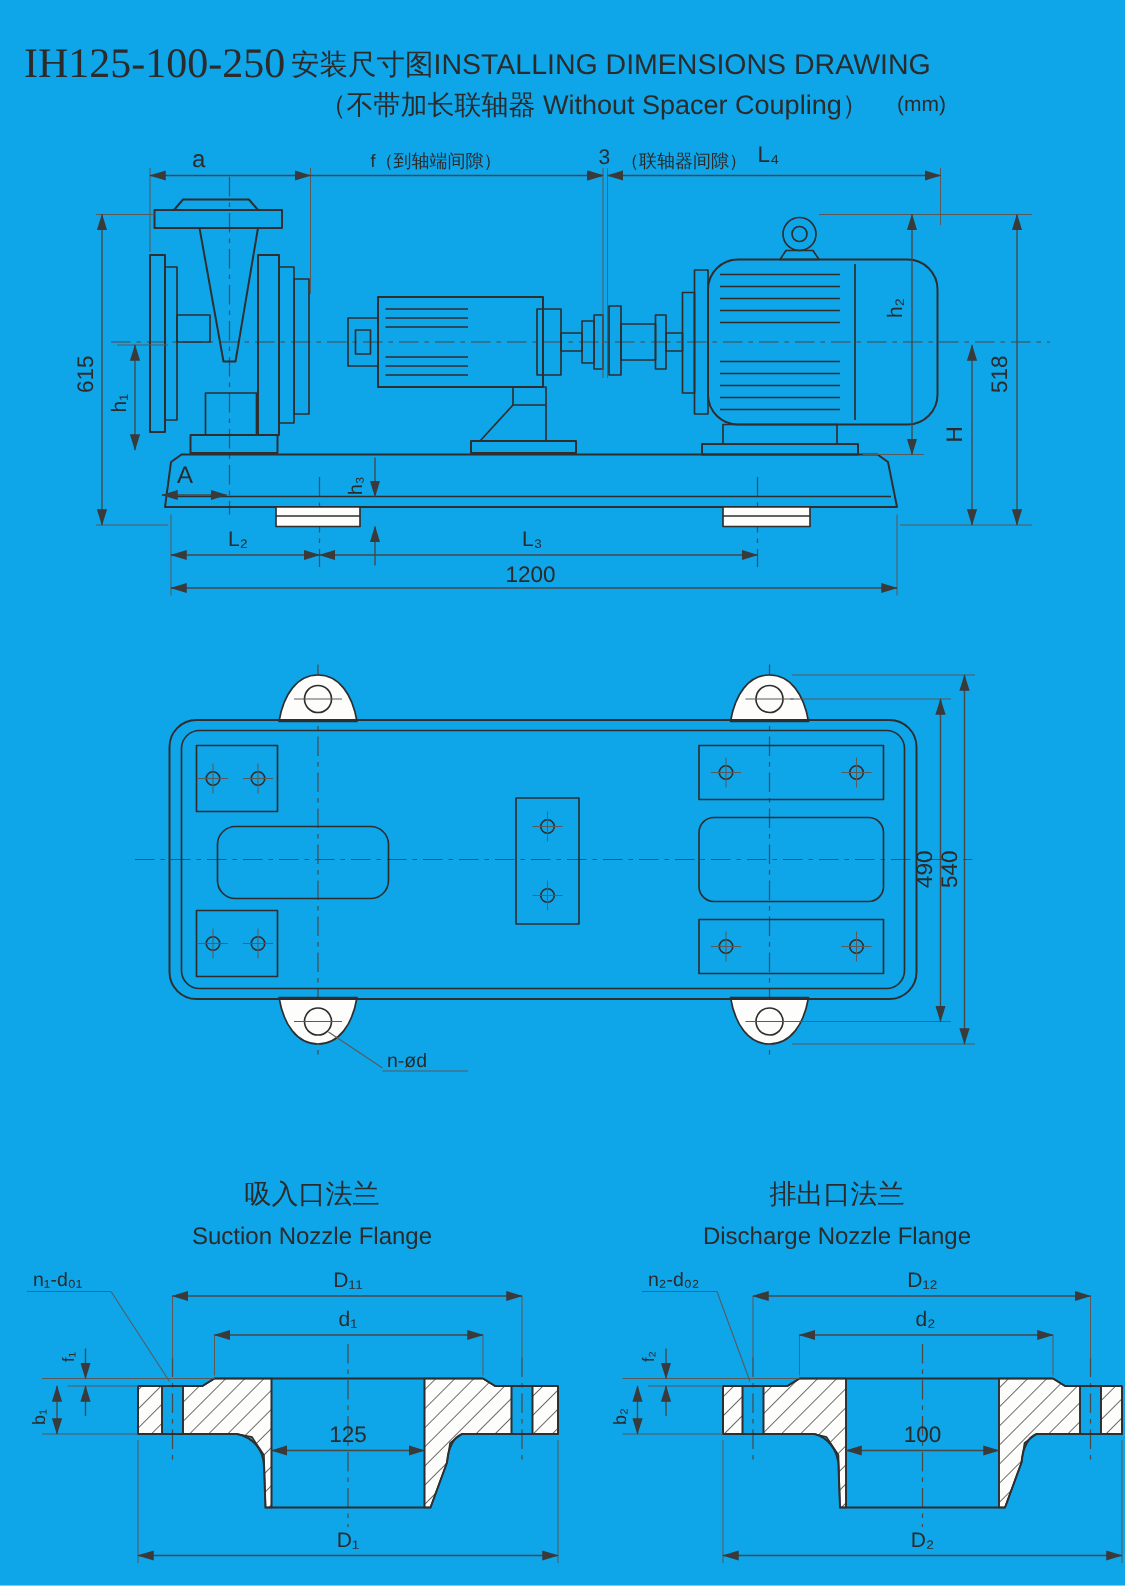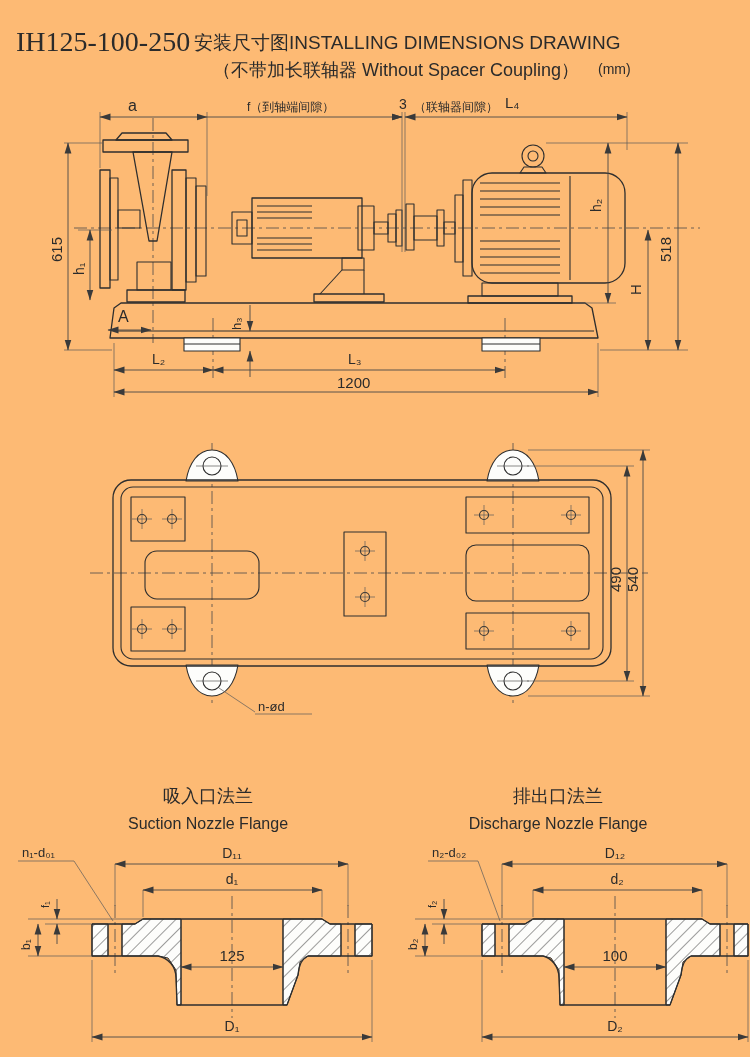--- a/index.html
+++ b/index.html
@@ -1,16 +1,16 @@
 <!DOCTYPE html>
 <html><head>
 <meta charset="utf-8">
 <style>
   html,body{margin:0;padding:0;background:#e8e8e8;}
-  #page{position:relative;width:750px;height:1057px;background:#fdba74;margin:0 auto;
+  #page{position:relative;width:750px;height:1057px;background:#0ea5e9;margin:0 auto;
         font-family:"Liberation Sans",sans-serif;overflow:hidden;}
   svg{position:absolute;left:0;top:0;}
   text{fill:#2b2b2b;font-family:"Liberation Sans",sans-serif;}
   .serif{font-family:"Liberation Serif",serif;}
   .ol{stroke:#2e2e2e;stroke-width:1.3;fill:none;stroke-linejoin:round;}
   .ol2{stroke:#2e2e2e;stroke-width:1.1;fill:none;stroke-linejoin:round;}
   .fw{stroke:#2e2e2e;stroke-width:1.1;fill:#fdfdfb;stroke-linejoin:round;}
   .dim{stroke:#474747;stroke-width:0.9;fill:none;}
   .ext{stroke:#5a5a5a;stroke-width:0.7;fill:none;}
   .cl{stroke:#4a4a4a;stroke-width:0.8;fill:none;stroke-dasharray:13 4 3 4;}

